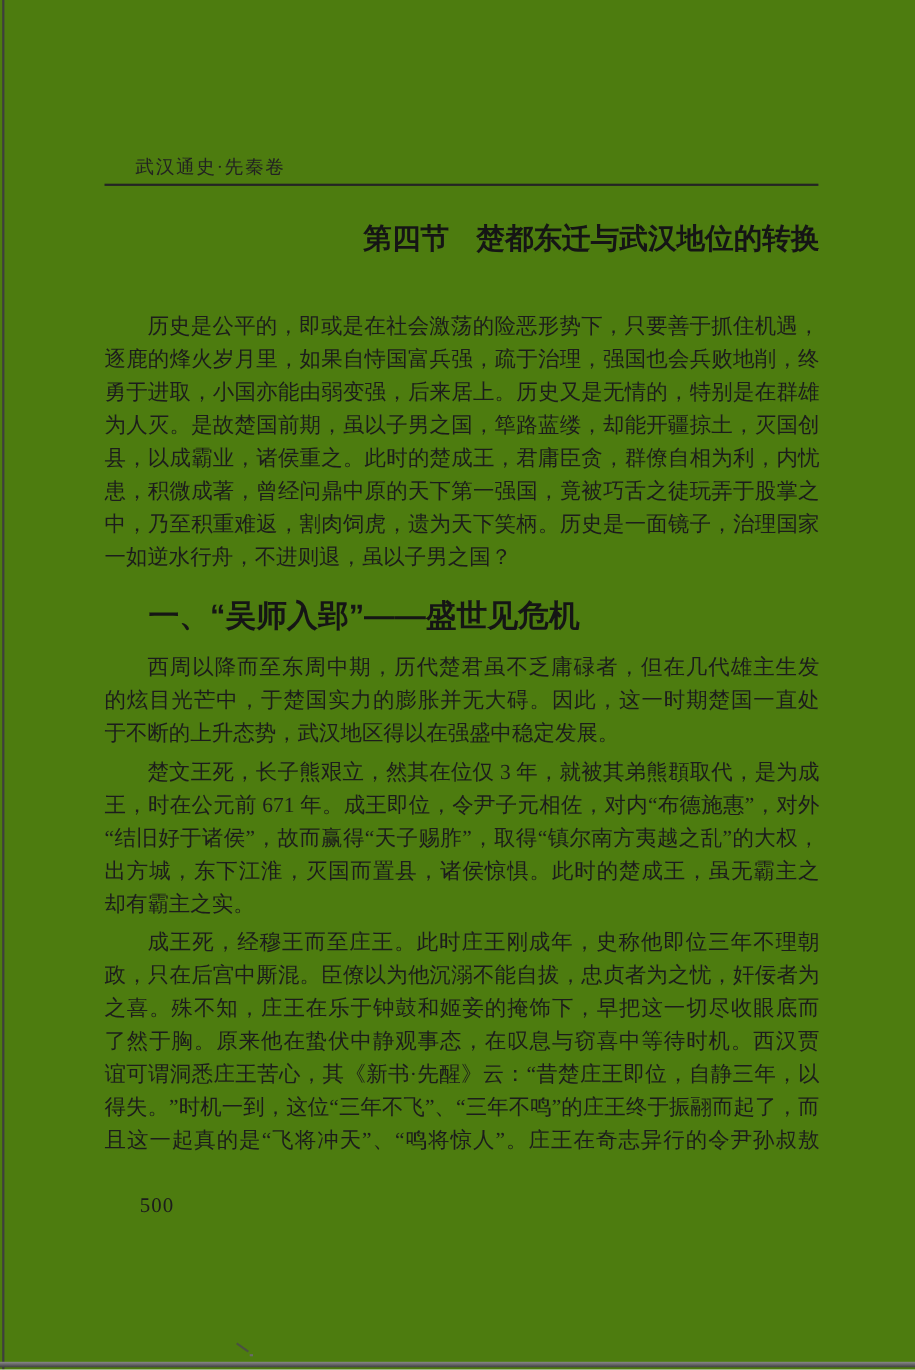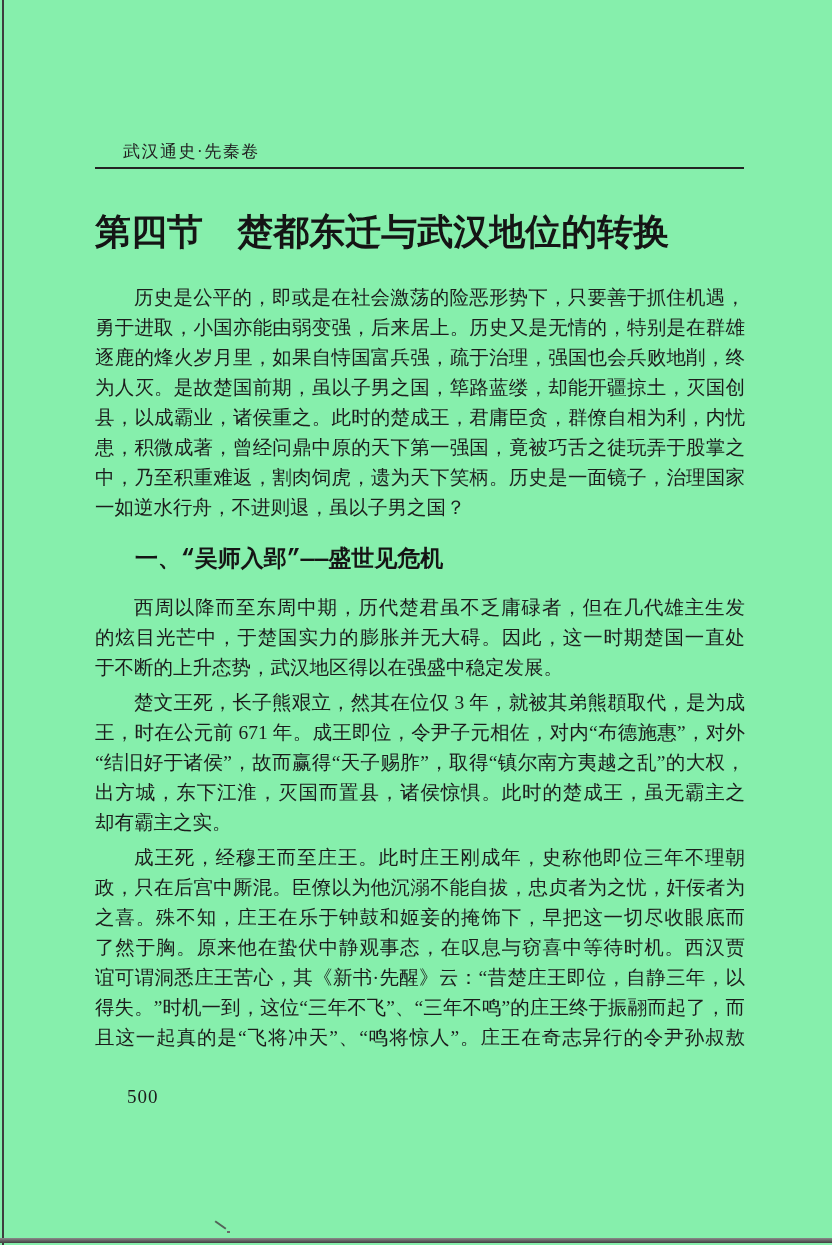--- a/index.html
+++ b/index.html
@@ -1,42 +1,42 @@
 <!DOCTYPE html>
 <html lang="zh"><head>
 <meta charset="utf-8">
 <style>
   html,body{margin:0;padding:0;background:#e8e8e6;}
   .page{
     position:relative;
     width:832px;height:1245px;
     margin:0 auto;
-    background:#86efac;
+    background:#4d7c0f;
     overflow:hidden;
     font-family:"Liberation Serif","DejaVu Serif",serif;
     color:#1c1c1c;
   }
   
   .scan-edge-left{position:absolute;left:2px;top:0;width:2px;height:1245px;background:#3e3e3e;}
   .scan-edge-bottom{position:absolute;left:0;top:1238px;width:832px;height:5px;
     background:linear-gradient(#8a8a8a,#3f3f3f);}
   .scan-mark{position:absolute;left:214px;top:1224px;width:13px;height:2px;
     background:#4a4a4a;transform:rotate(35deg);opacity:.85;}
   .scan-mark-dot{position:absolute;left:227px;top:1231px;width:3px;height:2px;background:#6a6a6a;}
   
   .running-header{
     position:absolute;left:123px;top:140px;
     font-size:17px;letter-spacing:1.5px;color:#222;
   }
   .header-rule{position:absolute;left:95px;top:167px;width:649px;height:2px;background:#242424;}
   
   .section-title{
-    position:absolute;left:95px;top:214px;width:650px;
-    text-align:left;font-family:"Liberation Sans","DejaVu Sans",sans-serif;
-    font-weight:bold;font-size:36px;line-height:36px;color:#151515;
+    position:absolute;left:95px;top:198px;width:650px;
+    text-align:right;font-family:"Liberation Sans","DejaVu Sans",sans-serif;
+    font-weight:bold;font-size:26px;line-height:36px;color:#151515;
     white-space:nowrap;
   }
   .section-label{margin-right:0.95em;}
   
   .body-text{
     position:absolute;left:95px;top:283px;width:650px;
     font-size:19.5px;color:#1c1c1c;
   }
   .para{margin:5px 0 0 0;}
   .para:first-child{margin-top:0;}
@@ -44,22 +44,22 @@
     height:30px;line-height:30px;
     text-align:justify;text-align-last:justify;
     overflow:hidden;
   }
   .line.indent{text-indent:2em;}
   .line.last{text-align-last:left;}
   .sub-heading{
     margin:22px 0 18px 0;
     padding-left:40px;
     height:30px;line-height:30px;
-    font-family:Liberation Mono, monospace;
-    font-weight:bold;font-size:23px;color:#151515;
+    font-family:Liberation Sans, sans-serif;
+    font-weight:bold;font-size:28px;color:#151515;
     white-space:nowrap;
   }
   .fnref{font-size:11px;vertical-align:6px;letter-spacing:0;}
   
   .page-number{
     position:absolute;left:127px;top:1086px;
     font-size:19px;letter-spacing:1px;color:#1c1c1c;
   }
 </style>
 </head>
@@ -75,22 +75,22 @@
   <div class="running-header">武汉通史·先秦卷</div>
   <div class="header-rule"></div>
 
   <div class="section-title">
     <span class="section-label">第四节</span><span>楚都东迁与武汉地位的转换</span>
   </div>
 
   <div class="body-text">
       <div class="para">
         <div class="line indent">历史是公平的，即或是在社会激荡的险恶形势下，只要善于抓住机遇，</div>
+        <div class="line">逐鹿的烽火岁月里，如果自恃国富兵强，疏于治理，强国也会兵败地削，终</div>
         <div class="line">勇于进取，小国亦能由弱变强，后来居上。历史又是无情的，特别是在群雄</div>
-        <div class="line">逐鹿的烽火岁月里，如果自恃国富兵强，疏于治理，强国也会兵败地削，终</div>
         <div class="line">为人灭。是故楚国前期，虽以子男之国，筚路蓝缕，却能开疆掠土，灭国创</div>
         <div class="line">县，以成霸业，诸侯重之。此时的楚成王，君庸臣贪，群僚自相为利，内忧外</div>
         <div class="line">患，积微成著，曾经问鼎中原的天下第一强国，竟被巧舌之徒玩弄于股掌之</div>
         <div class="line">中，乃至积重难返，割肉饲虎，遗为天下笑柄。历史是一面镜子，治理国家</div>
         <div class="line last">一如逆水行舟，不进则退，虽以子男之国？</div>
       </div>
       <div class="sub-heading">一、“吴师入郢”——盛世见危机</div>
       <div class="para">
         <div class="line indent">西周以降而至东周中期，历代楚君虽不乏庸碌者，但在几代雄主生发</div>
         <div class="line">的炫目光芒中，于楚国实力的膨胀并无大碍。因此，这一时期楚国一直处</div>

